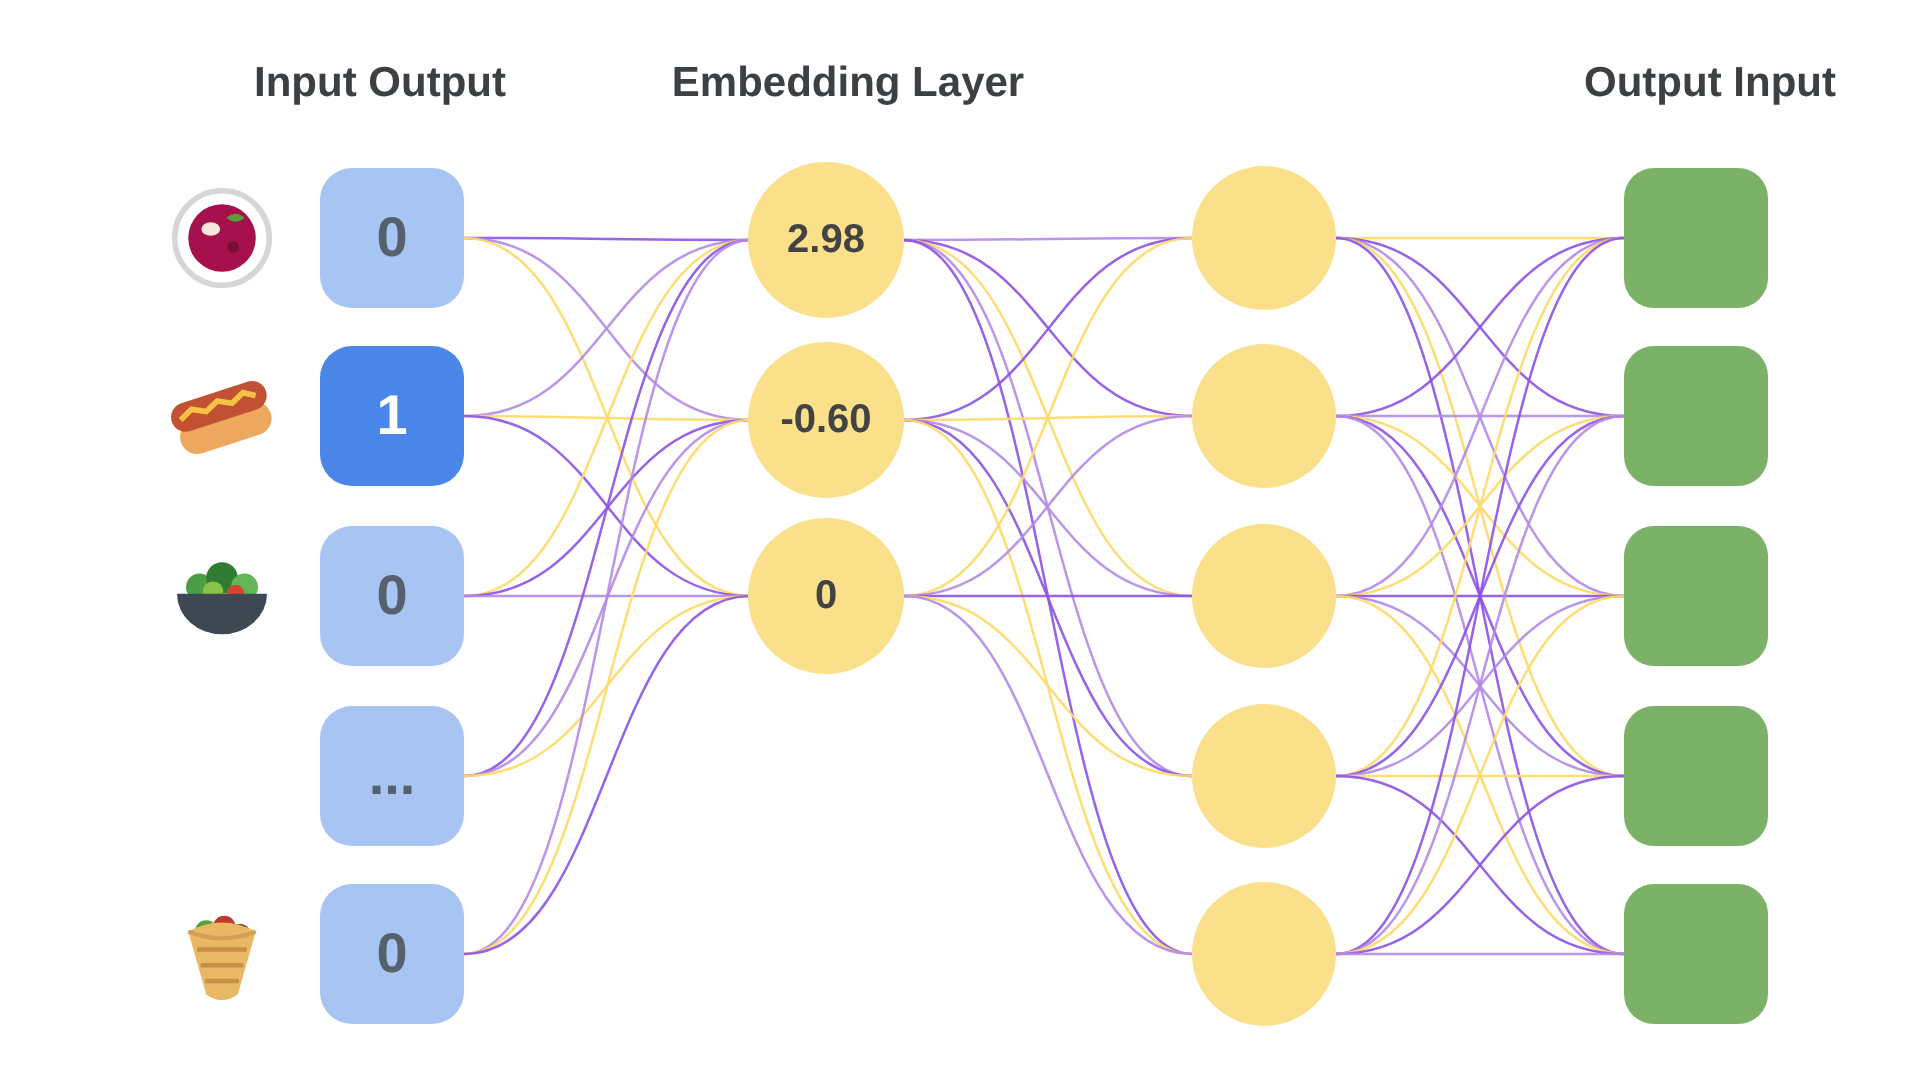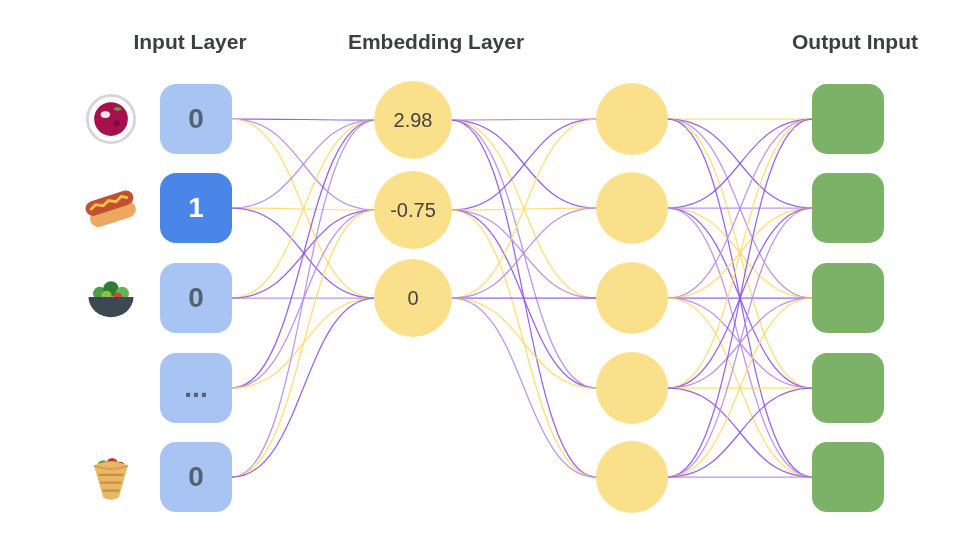--- a/index.html
+++ b/index.html
@@ -24,21 +24,21 @@
     position: absolute;
     top: 30px;
     margin: 0;
     font-size: 21px;
     font-weight: 700;
     color: var(--title-text, #3c4043);
     text-align: center;
     width: 200px;
   }
   .t-input  { left: 90px; }
-  .t-embed  { left: 336px; text-align: center; }
+  .t-embed  { left: 324px; text-align: center; }
   .t-output { left: 755px; }
 
   .node {
     position: absolute;
     display: flex;
     align-items: center;
     justify-content: center;
     box-sizing: border-box;
   }
   .input-node {
@@ -54,21 +54,21 @@
     background: var(--input-node-active, #4a86e8);
     color: var(--input-label-active, #ffffff);
   }
   .embed-node {
     left: 374px;
     width: 78px; height: 78px;
     border-radius: 50%;
     background: var(--embedding-node, #fbe08c);
     color: var(--embedding-label, #434343);
     font-size: 20px;
-    font-weight: 400;
+    font-weight: 700;
   }
   .hidden-node {
     left: 596px;
     width: 72px; height: 72px;
     border-radius: 50%;
     background: var(--hidden-node, #fbe08c);
   }
   .output-node {
     left: 812px;
     width: 72px; height: 70px;
@@ -145,21 +145,21 @@
       <path d="M 668 388 C 740 388 740 298 812 298" stroke="#b38ae8" fill="none" stroke-width="1.25" opacity="0.9"></path>
       <path d="M 668 388 C 740 388 740 388 812 388" stroke="#ffd966" fill="none" stroke-width="1.25" opacity="0.9"></path>
       <path d="M 668 388 C 740 388 740 477 812 477" stroke="#8c52e5" fill="none" stroke-width="1.25" opacity="0.9"></path>
       <path d="M 668 477 C 740 477 740 119 812 119" stroke="#8c52e5" fill="none" stroke-width="1.25" opacity="0.9"></path>
       <path d="M 668 477 C 740 477 740 208 812 208" stroke="#b38ae8" fill="none" stroke-width="1.25" opacity="0.9"></path>
       <path d="M 668 477 C 740 477 740 298 812 298" stroke="#ffd966" fill="none" stroke-width="1.25" opacity="0.9"></path>
       <path d="M 668 477 C 740 477 740 388 812 388" stroke="#8c52e5" fill="none" stroke-width="1.25" opacity="0.9"></path>
       <path d="M 668 477 C 740 477 740 477 812 477" stroke="#b38ae8" fill="none" stroke-width="1.25" opacity="0.9"></path>
     </svg>
 
-  <h2 class="title t-input">Input Layer</h2>
+  <h2 class="title t-input">Input Output</h2>
   <h2 class="title t-embed">Embedding Layer</h2>
   <h2 class="title t-output">Output Input</h2>
 
   <div class="food-icon fi0">
     <svg viewBox="0 0 48 48" aria-hidden="true">
       <circle cx="24" cy="24" r="21" fill="#ffffff" stroke="#d6d6d6" stroke-width="2.5"></circle>
       <circle cx="24" cy="24" r="15" fill="#a5104d"></circle>
       <ellipse cx="19" cy="20" rx="4.2" ry="3" fill="#f6e7de"></ellipse>
       <circle cx="29" cy="28" r="2.6" fill="#7a0c39"></circle>
       <path d="M26 15 q4 -3.5 8 0 q-4 3.5 -8 0" fill="#5a9e3a"></path>
@@ -195,21 +195,21 @@
     </svg>
   </div>
 
   <div class="node input-node ni0">0</div>
   <div class="node input-node ni1 active">1</div>
   <div class="node input-node ni2">0</div>
   <div class="node input-node ni3">...</div>
   <div class="node input-node ni4">0</div>
 
   <div class="node embed-node ne0">2.98</div>
-  <div class="node embed-node ne1">-0.75</div>
+  <div class="node embed-node ne1">-0.60</div>
   <div class="node embed-node ne2">0</div>
 
   <div class="node hidden-node nh0"></div>
   <div class="node hidden-node nh1"></div>
   <div class="node hidden-node nh2"></div>
   <div class="node hidden-node nh3"></div>
   <div class="node hidden-node nh4"></div>
 
   <div class="node output-node no0"></div>
   <div class="node output-node no1"></div>

